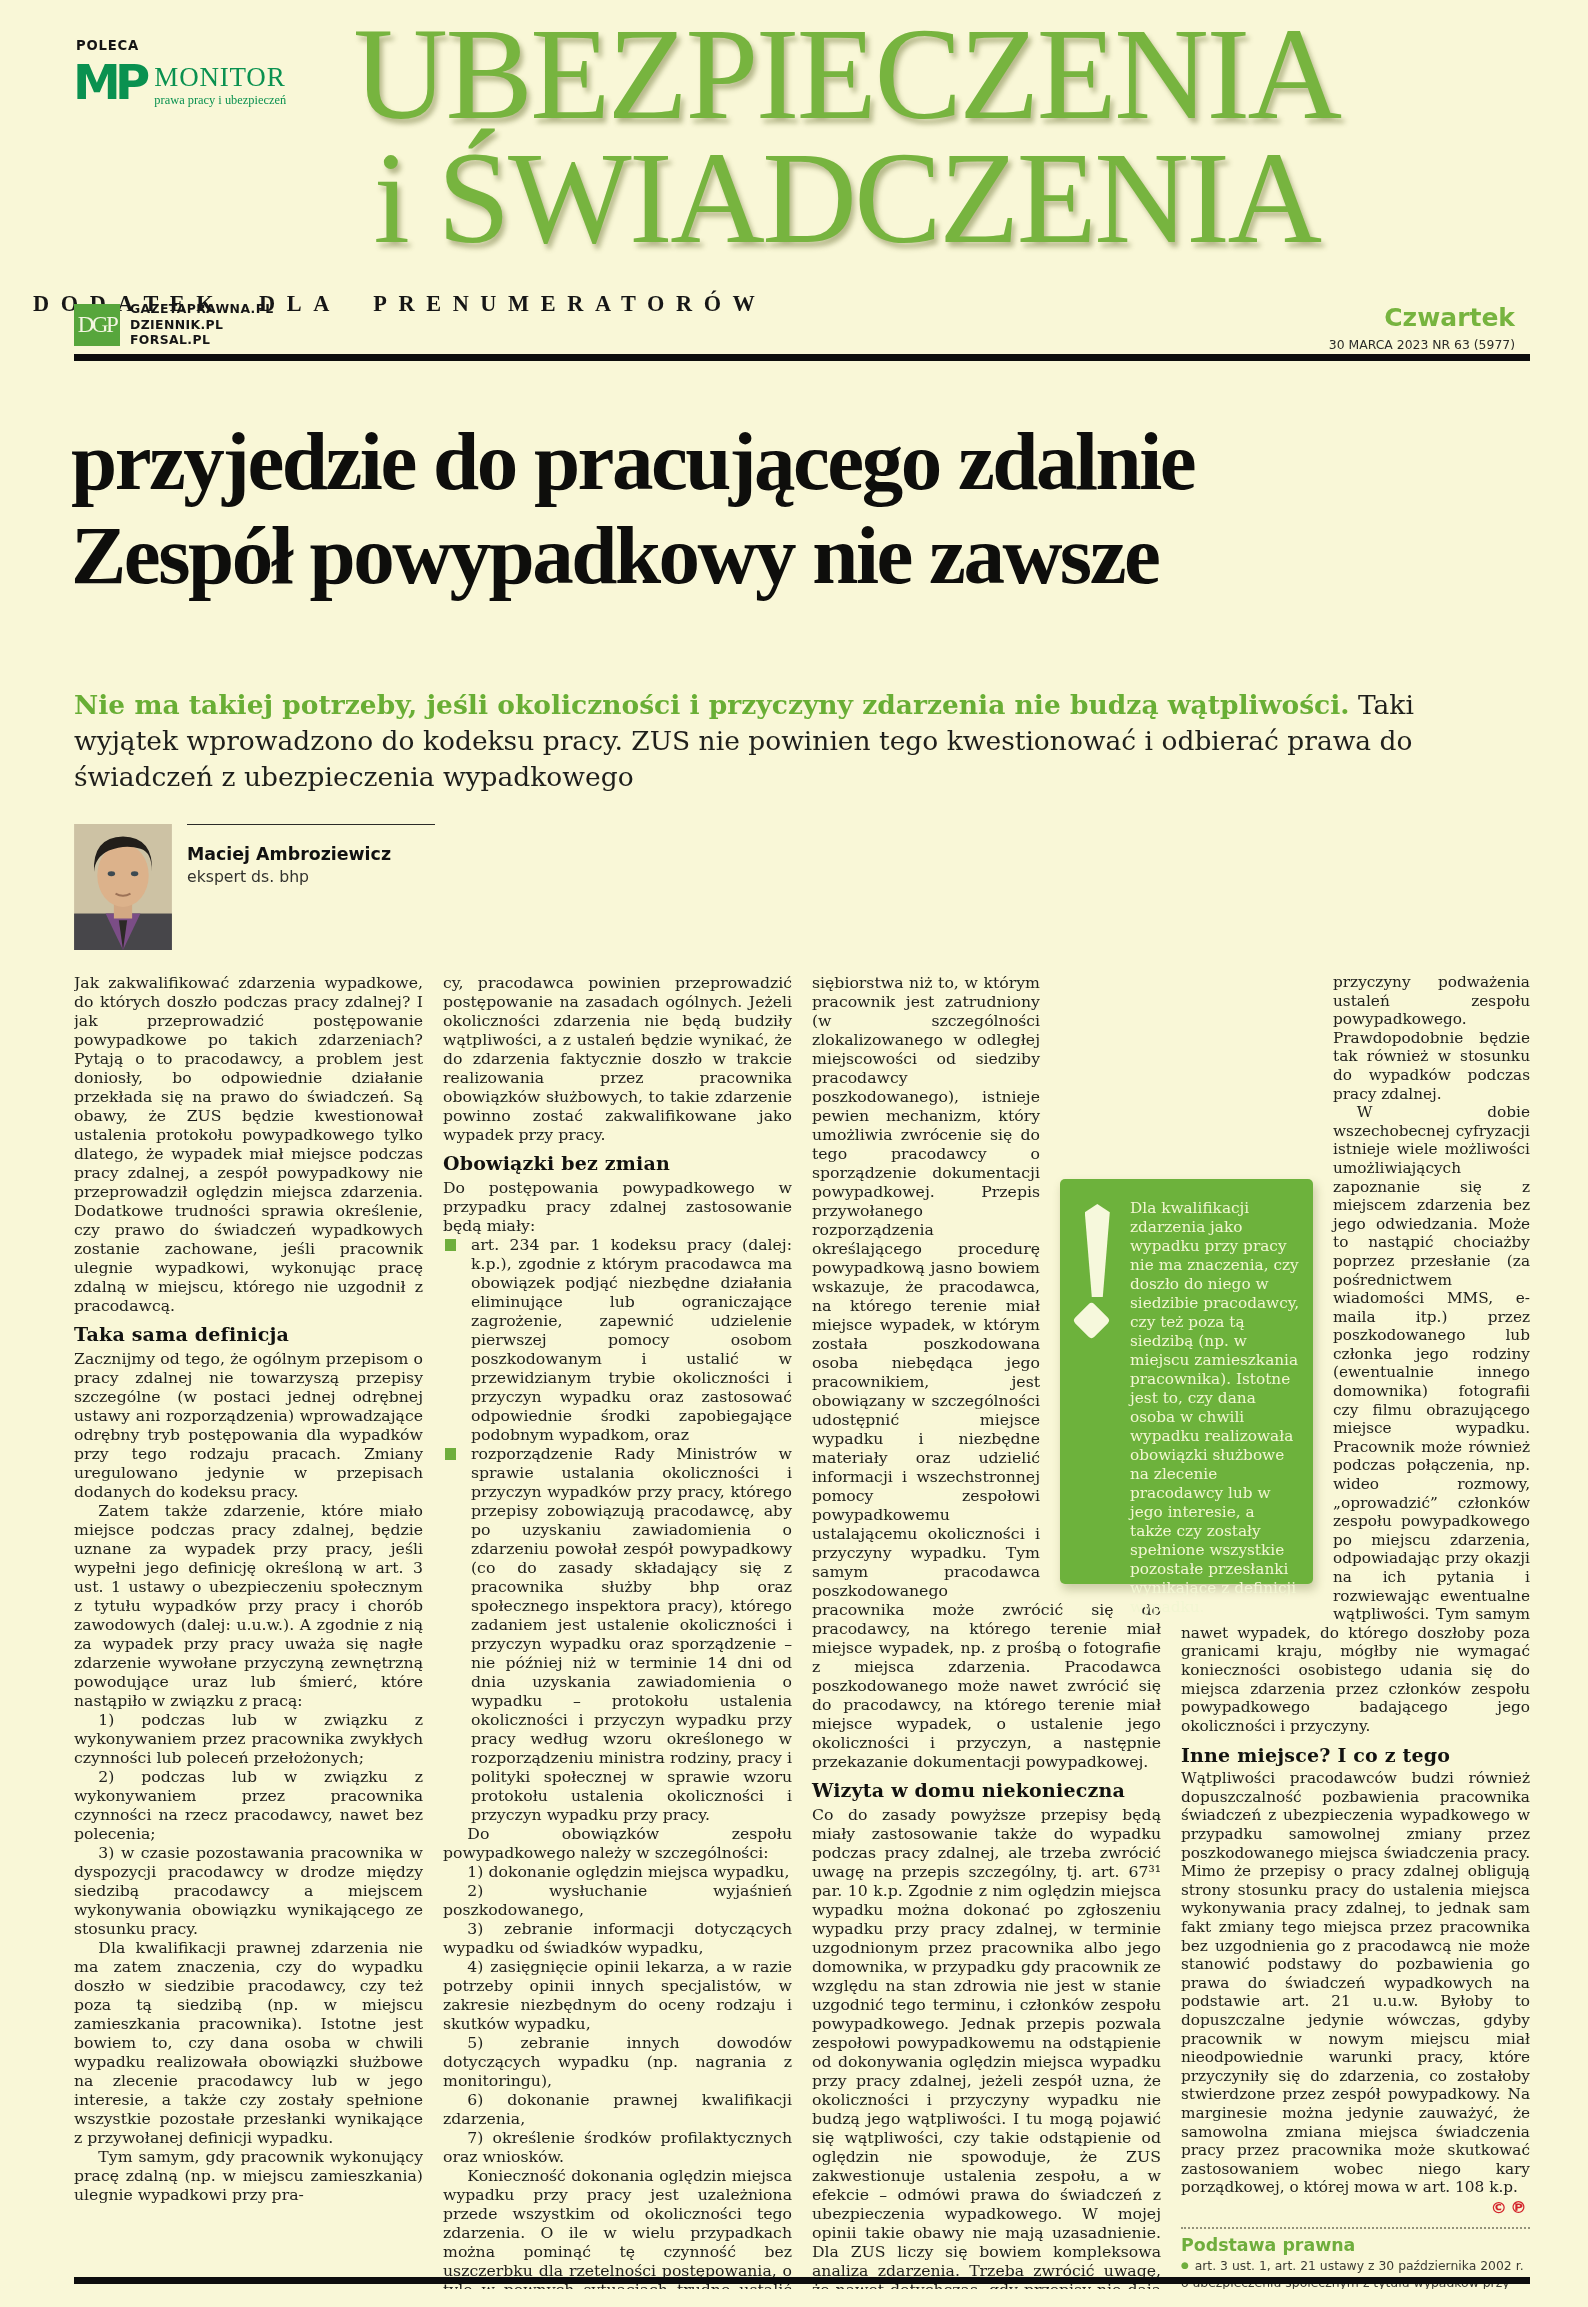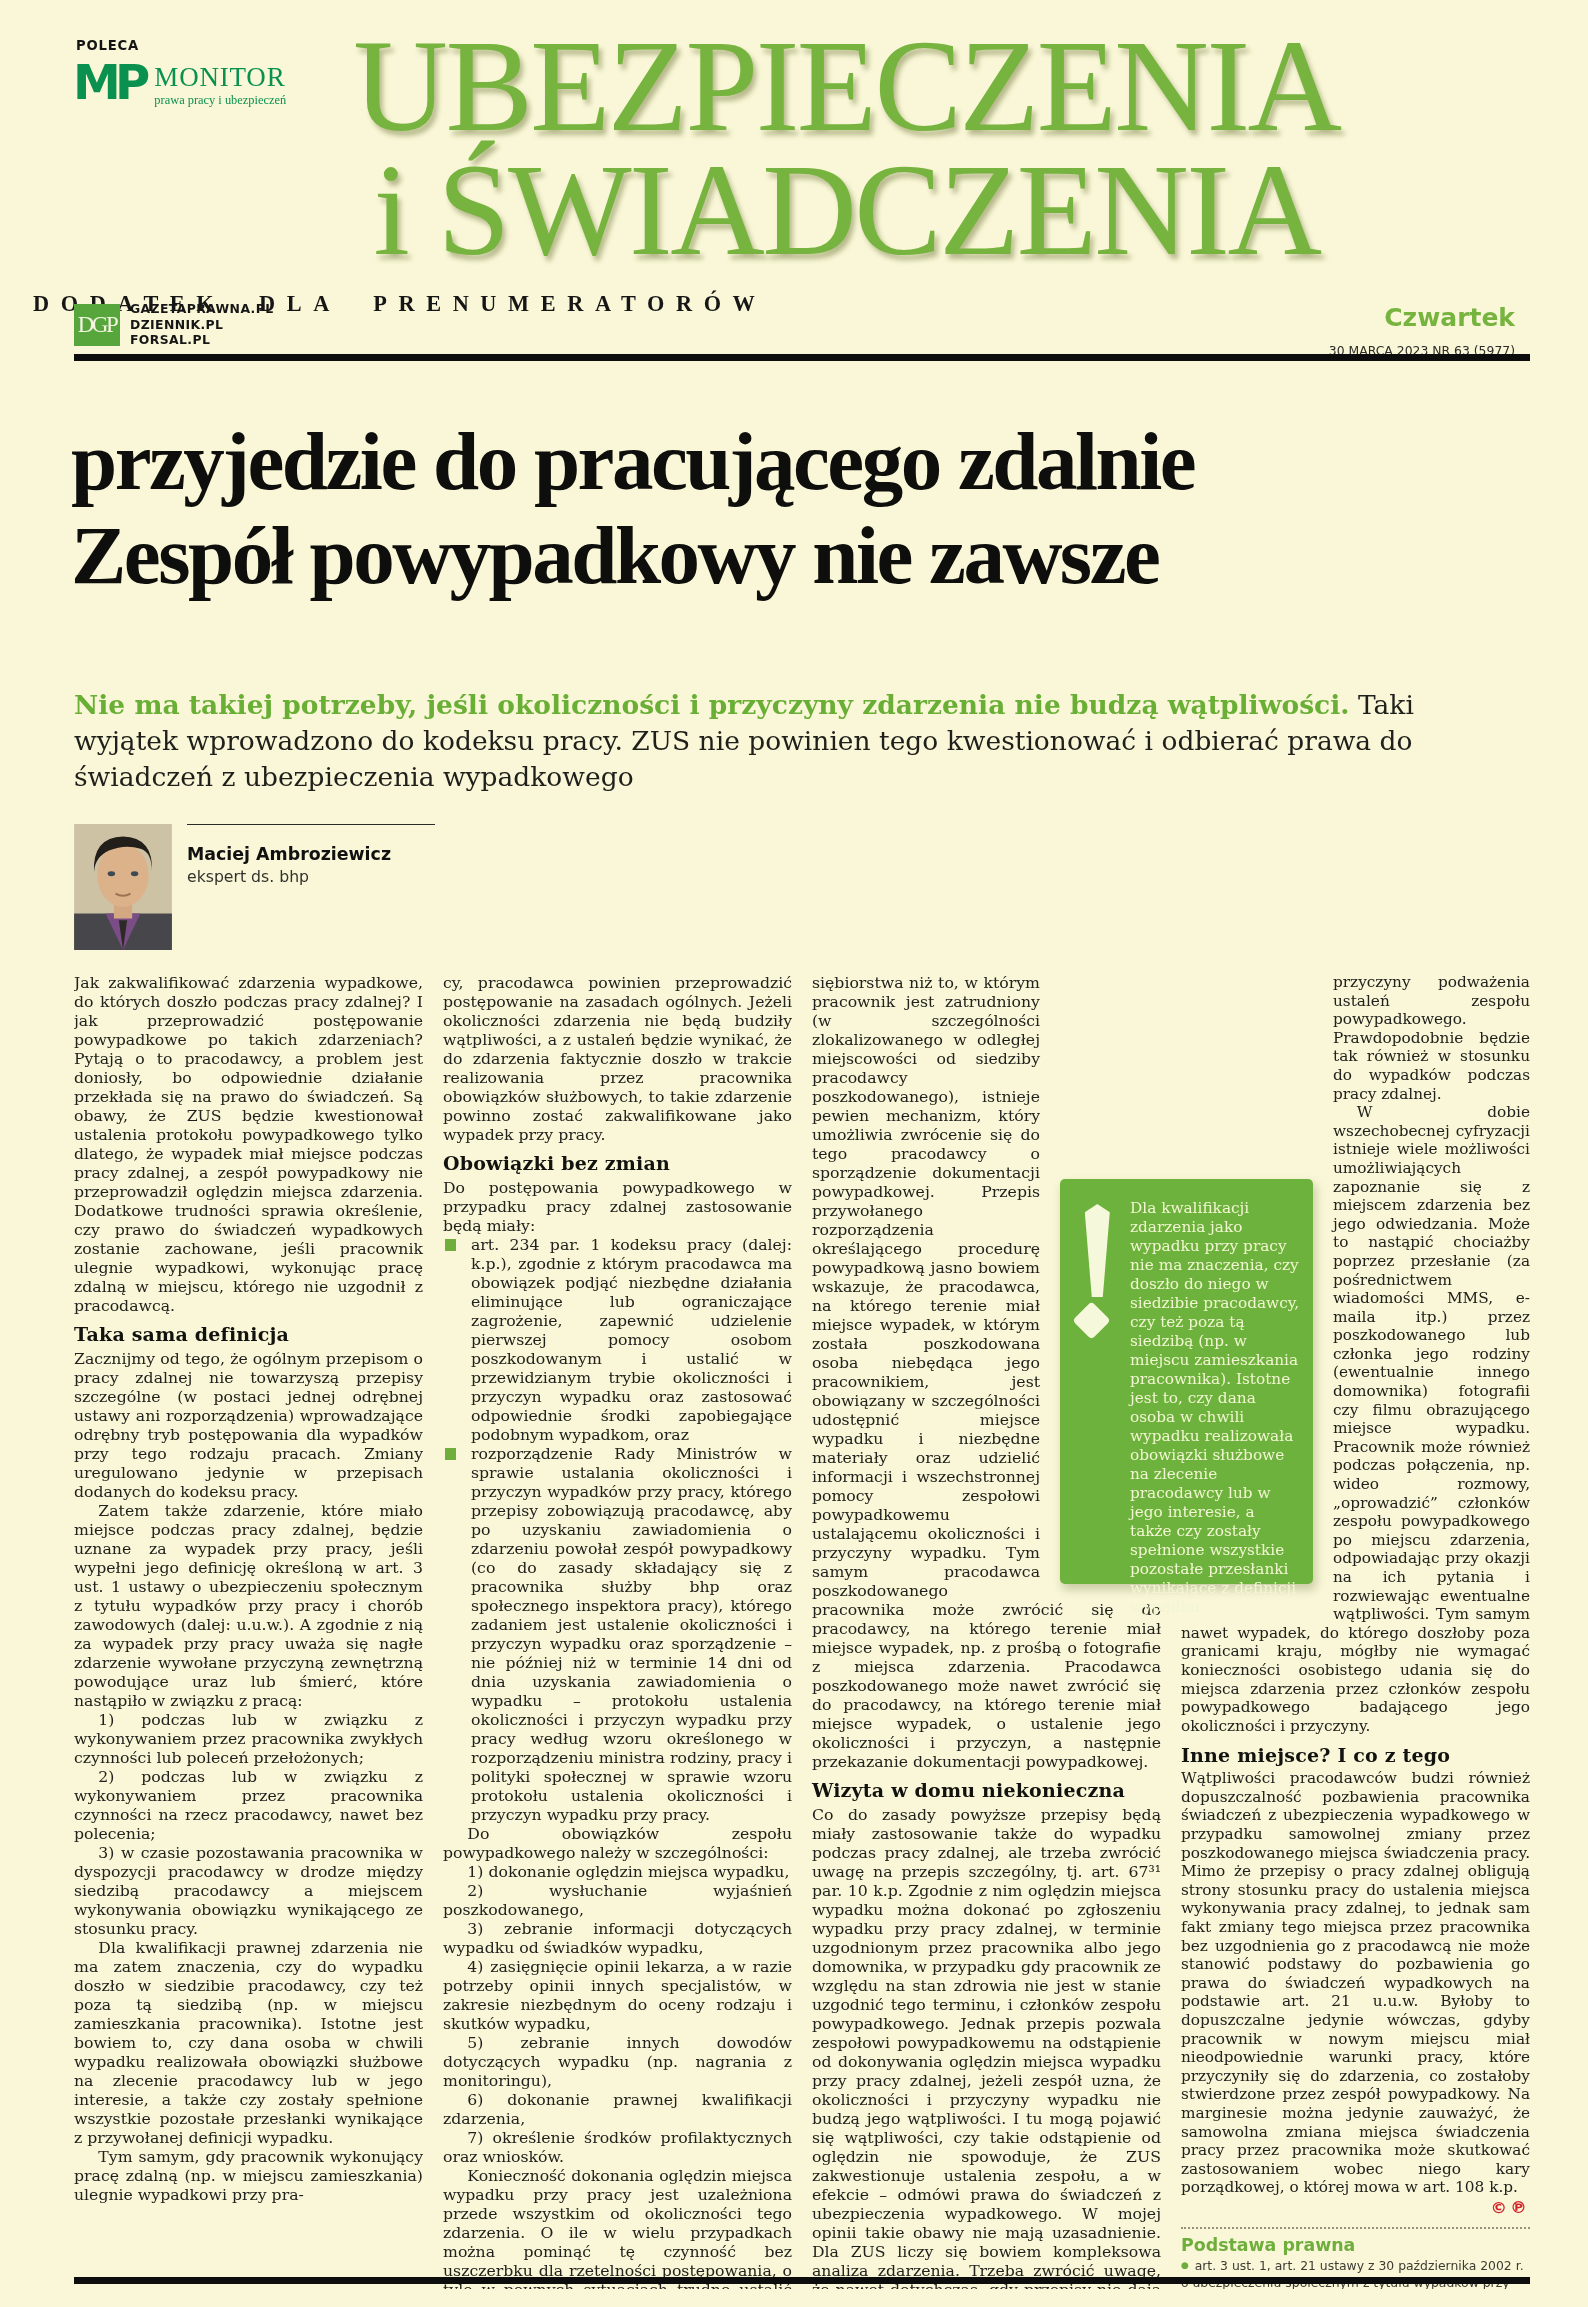--- a/index.html
+++ b/index.html
@@ -10,33 +10,33 @@
     font-family:"DejaVu Serif",serif;color:#21211d;
   }
   
   .poleca{position:absolute;left:76px;top:38px;font-family:"DejaVu Sans",sans-serif;
     font-weight:bold;font-size:13.2px;letter-spacing:0.8px;color:#141414;}
   .mp-logo{position:absolute;left:73px;top:58px;display:flex;align-items:flex-start;}
   .mp-mark{font-family:"DejaVu Sans",sans-serif;font-weight:bold;font-size:48px;line-height:48px;
     letter-spacing:-5.8px;color:#0a9150;margin-right:10px;}
   .mp-name{font-family:"Liberation Serif",serif;font-size:27px;line-height:28px;color:#0a9150;letter-spacing:0.8px;margin-top:5px;}
   .mp-tag{font-family:"Liberation Serif",serif;font-size:12.4px;color:#0a9150;margin-top:1.7px;}
-  .main-title{position:absolute;left:0;right:0;top:24px;text-align:center;padding-left:104px;
+  .main-title{position:absolute;left:0;right:0;top:12px;text-align:center;padding-left:104px;
     font-family:"Liberation Serif",serif;color:#77b43f;font-size:131px;line-height:124px;
     letter-spacing:-2.5px;text-shadow:3.3px 5px 5px rgba(104,110,52,0.45);white-space:nowrap;}
   .subtitle{position:absolute;left:0;right:0;top:291px;text-align:left;padding-left:33px;
     font-family:"Liberation Serif",serif;font-weight:bold;font-size:22.3px;color:#161616;
     letter-spacing:11.6px;word-spacing:16.5px;white-space:nowrap;}
   .dgp-block{position:absolute;left:74px;top:301px;display:flex;align-items:center;}
   .dgp-square{width:46px;height:42px;background:#57a63c;color:#f4f6e2;display:flex;align-items:center;justify-content:center;
     font-family:"Liberation Serif",serif;font-size:23px;letter-spacing:-2.5px;margin-right:10px;}
   .dgp-sites{font-family:"DejaVu Sans",sans-serif;font-weight:bold;font-size:12.4px;line-height:15.7px;color:#161616;letter-spacing:0.4px;}
   .date-block{position:absolute;right:74px;top:305px;text-align:right;}
   .date-day{font-family:"DejaVu Sans",sans-serif;font-weight:bold;font-size:25px;color:#77b43f;line-height:25px;}
-  .date-details{font-family:"DejaVu Sans",sans-serif;font-size:12.4px;color:#2b2b28;margin-top:13px;}
+  .date-details{font-family:"DejaVu Sans",sans-serif;font-size:12.4px;color:#2b2b28;margin-top:7px;}
   .rule{position:absolute;left:74px;width:1456px;height:7.4px;background:#0d0d0d;}
   .rule.top{top:354px;}
   .rule.bottom{top:2277px;}
   
   .headline{position:absolute;left:71px;top:414px;font-family:"Liberation Serif",serif;
     font-weight:bold;font-size:83px;line-height:94px;letter-spacing:-2.5px;color:#0e0e0c;}
   .lead{position:absolute;left:74px;top:687px;width:1432px;font-size:26.5px;line-height:36px;color:#1f1f1b;}
   .lead .hl{color:#69ae35;font-weight:bold;}
   
   .author{position:absolute;left:74px;top:824px;display:flex;}

